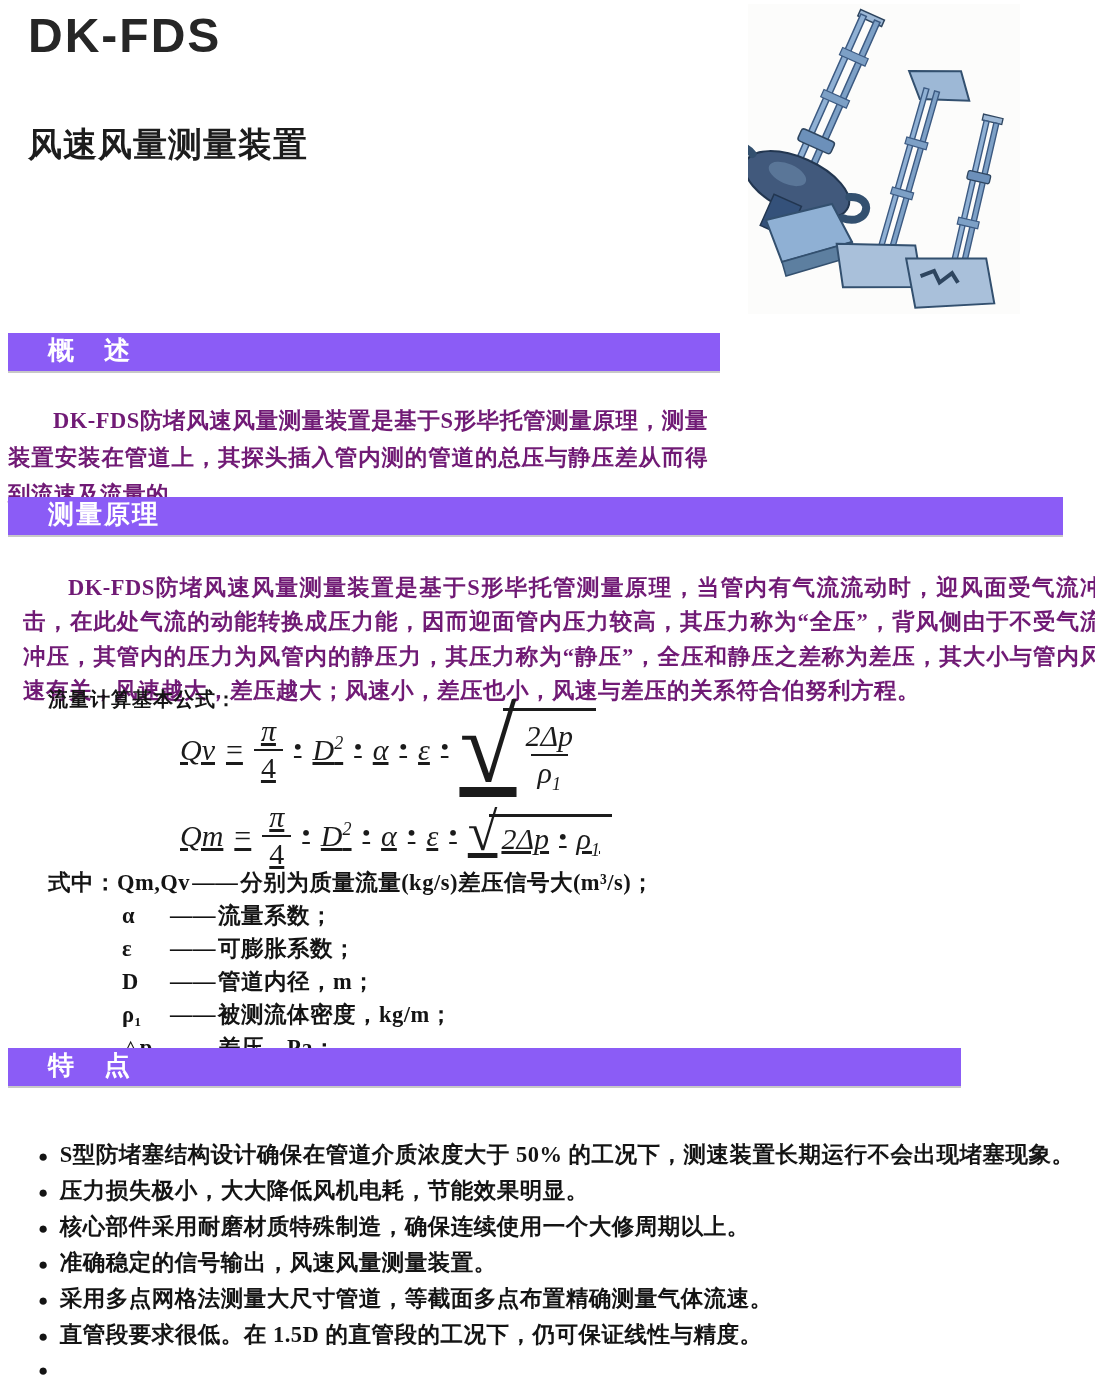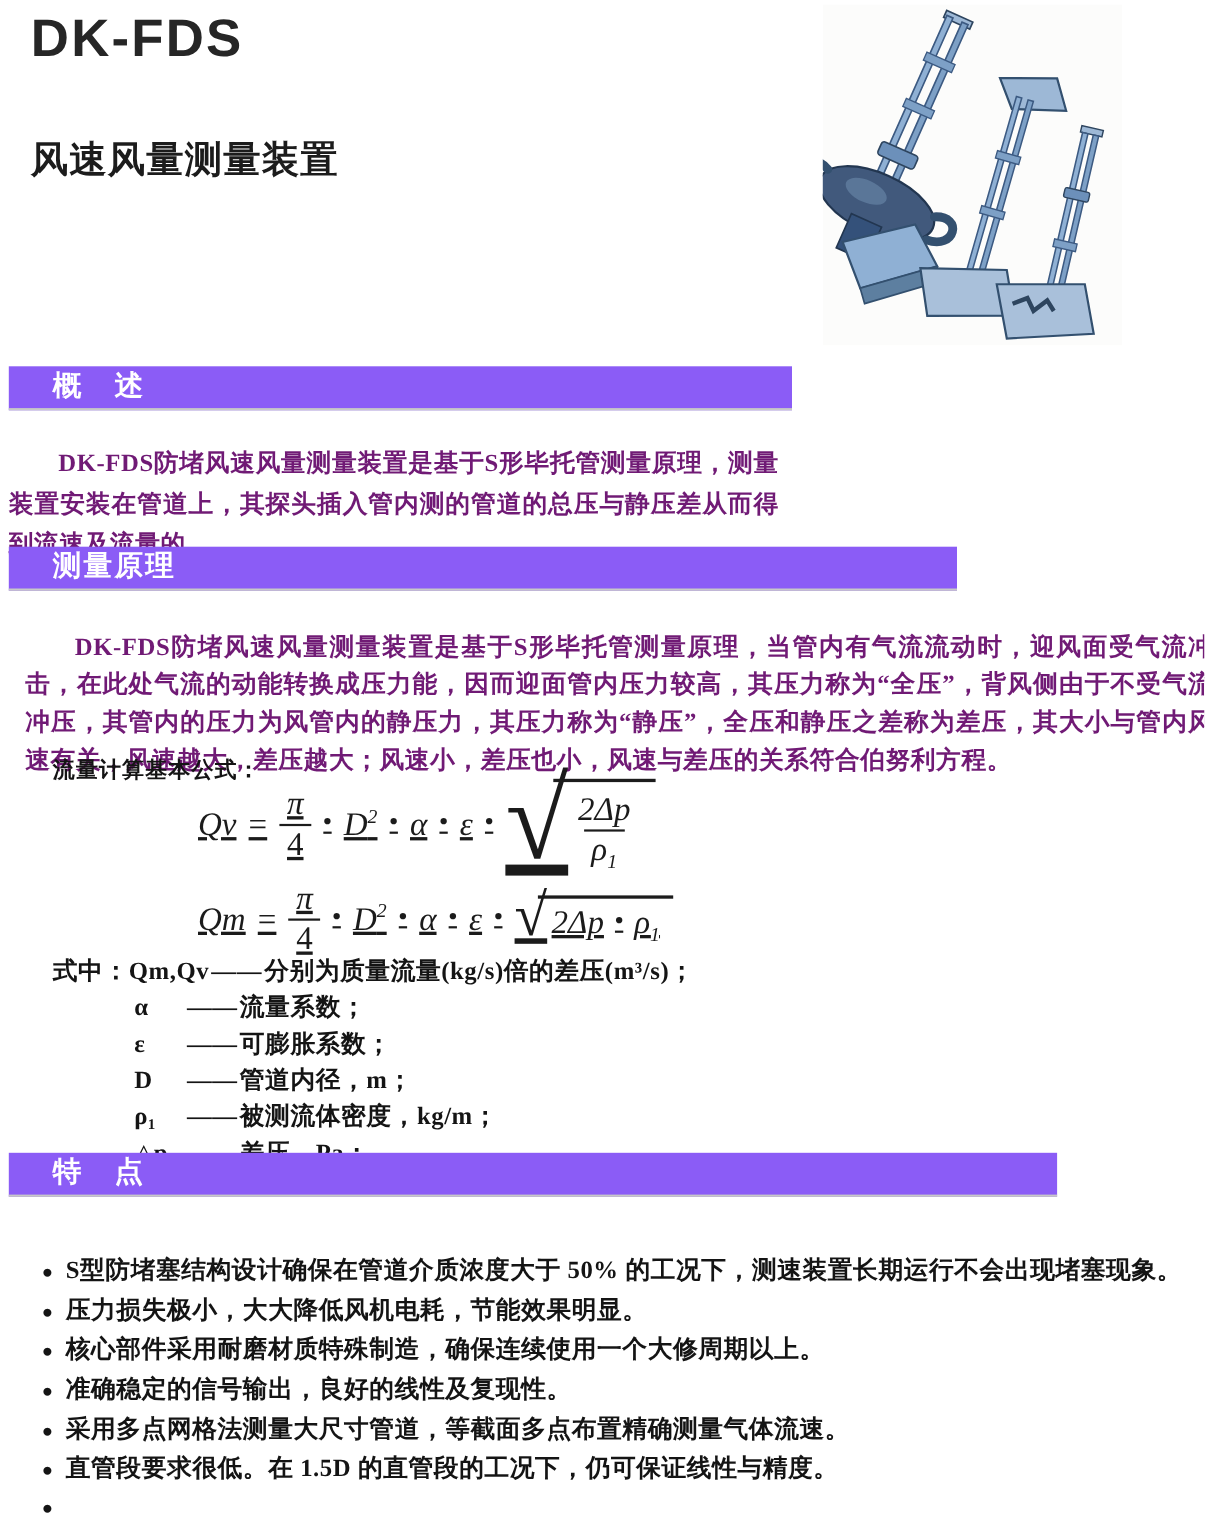--- a/index.html
+++ b/index.html
@@ -19,21 +19,21 @@
   }
   .photo{position:absolute;left:748px;top:4px;width:272px;height:310px;}
   .bar{
     position:absolute;left:8px;height:40px;background:#8b5cf6;
     color:#ffffff;font-family:"Liberation Sans","DejaVu Sans",sans-serif;
     font-weight:700;font-size:26px;letter-spacing:2px;
     display:flex;align-items:flex-start;padding-left:40px;box-sizing:border-box;
     border-bottom:2px solid #c8c8c8;
   }
   #bar-overview{top:333px;width:712px;}
-  #bar-principle{top:497px;width:862px;}
+  #bar-principle{top:497px;width:1055px;}
   #bar-features{top:1048px;width:953px;}
   .body-par{
     position:absolute;font-size:22.5px;font-weight:600;color:#701a75;
     text-align:justify;text-indent:2em;letter-spacing:0.5px;
   }
   #p-overview{left:8px;top:379px;width:700px;line-height:37px;}
   #p-principle{left:23px;top:548px;width:1080px;line-height:34.5px;}
   #formula-intro{
     position:absolute;left:48px;top:686px;font-size:20px;font-weight:700;color:#141414;letter-spacing:1px;
   }
@@ -175,21 +175,21 @@
         <span class="dot">•</span>
         <span><span>ρ</span><span class="sub1">1</span></span>
       </span>
     </span>
   </div>
 
   <div id="definitions">
     <div class="def-row first">
       <span class="sym">式中：Qm,Qv</span>
       <span class="dash">——</span>
-      <span class="desc">分别为质量流量(kg/s)倍的差压(m³/s)；</span>
+      <span class="desc">分别为质量流量(kg/s)差压信号大(m³/s)；</span>
     </div>
     <div class="def-row indented">
       <span class="sym">α</span>
       <span class="dash">——</span>
       <span class="desc">流量系数；</span>
     </div>
     <div class="def-row indented">
       <span class="sym">ε</span>
       <span class="dash">——</span>
       <span class="desc">可膨胀系数；</span>
@@ -223,21 +223,21 @@
     <div class="feat">
       <span class="b">●</span>
       <span>压力损失极小，大大降低风机电耗，节能效果明显。</span>
     </div>
     <div class="feat">
       <span class="b">●</span>
       <span>核心部件采用耐磨材质特殊制造，确保连续使用一个大修周期以上。</span>
     </div>
     <div class="feat">
       <span class="b">●</span>
-      <span>准确稳定的信号输出，良好的线性及复现性。</span>
+      <span>准确稳定的信号输出，风速风量测量装置。</span>
     </div>
     <div class="feat">
       <span class="b">●</span>
       <span>采用多点网格法测量大尺寸管道，等截面多点布置精确测量气体流速。</span>
     </div>
     <div class="feat">
       <span class="b">●</span>
       <span>直管段要求很低。在 1.5D 的直管段的工况下，仍可保证线性与精度。</span>
     </div>
     <div class="feat">

